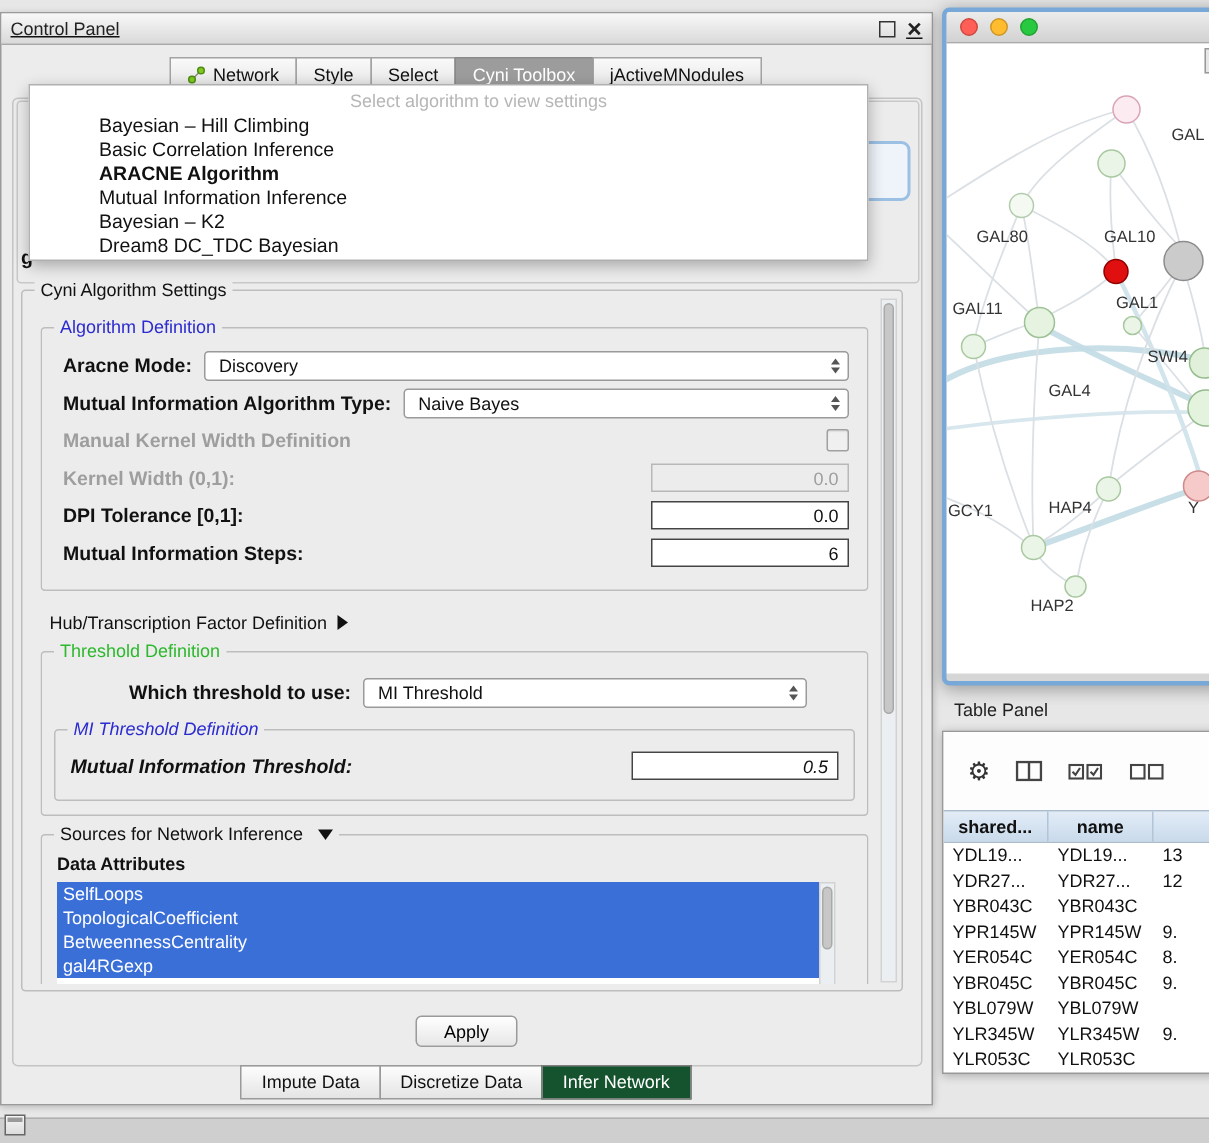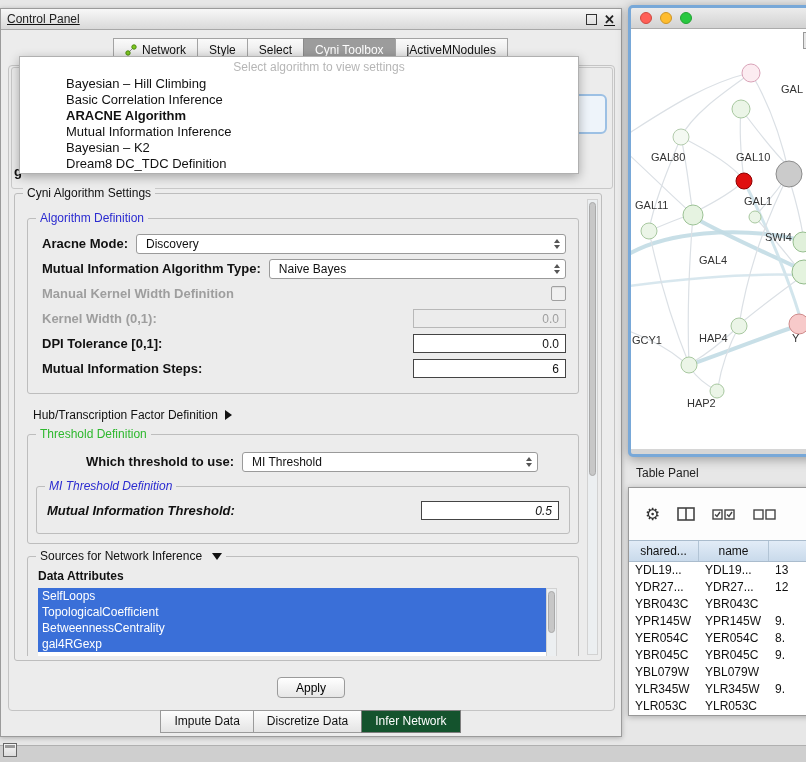--- a/index.html
+++ b/index.html
@@ -49,21 +49,21 @@
   .r{display:flex;align-items:center;height:25px;padding:0 12px 0 14px;}
   .lb{font-size:13px;white-space:nowrap;text-align:center;}
   .combo{background:#fff;border:1px solid #9a9a9a;border-radius:3px;height:20px;display:flex;align-items:center;
          padding:0 22px 0 9px;position:relative;font-size:12px;box-sizing:border-box;}
   .combo.grow{flex:1;margin-left:8px;}
   .combo.w296{width:296px;margin-left:8px;}
   .stepper{position:absolute;right:5px;top:50%;transform:translateY(-50%);display:flex;flex-direction:column;gap:2px;}
   .stepper i{display:block;width:0;height:0;border-left:3.5px solid transparent;border-right:3.5px solid transparent;}
   .stepper .up{border-bottom:4px solid #555;} .stepper .dn{border-top:4px solid #555;}
   .field{height:19px;border:1px solid #444;background:#fff;display:flex;align-items:center;justify-content:flex-end;
-         padding:0 6px;font-size:12px;width:153px;margin-left:auto;box-sizing:border-box;}
+         padding:0 6px;font-size:12px;width:132px;margin-left:auto;box-sizing:border-box;}
   .field.disabled{border-color:#b8b8b8;background:#ececec;color:#9e9e9e;}
   .field.w138{width:138px;}
   .cb{width:13px;height:13px;border:1px solid #a0a0a0;border-radius:2px;background:#f0f0f0;margin-left:auto;
       box-shadow:inset 0 1px 1px rgba(0,0,0,.08);}
 
   .algo-group{margin-top:14px;height:176px;}
   .algo-group .r:first-of-type{margin-top:12px;}
 
   .hub-row{margin:12px 0 0 6px;display:flex;align-items:center;gap:7px;height:18px;font-size:12px;}
   .tri-r{width:0;height:0;border-left:7px solid #111;border-top:5px solid transparent;border-bottom:5px solid transparent;}
@@ -109,21 +109,21 @@
   .net-corner{position:absolute;right:0;top:3px;width:12px;height:15px;border:1px solid #999;background:#e6e6e6;}
 
   
   .tp-label{position:absolute;left:636px;top:466px;font-size:12px;color:#222;}
   .tbl-win{position:absolute;left:628px;top:487px;width:186px;height:227px;background:#fff;border:1px solid #999;
            box-shadow:0 1px 6px rgba(0,0,0,.25);overflow:hidden;}
   .tbl-toolbar{height:52px;display:flex;align-items:center;gap:17px;padding-left:16px;background:#fdfdfd;}
   .gear{font-size:17px;color:#333;line-height:1;}
   .thead{display:flex;height:22px;background:linear-gradient(#e2ecf7,#c9daeb);border-top:1px solid #aabccd;
          border-bottom:1px solid #aabccd;box-sizing:border-box;}
-  .th{width:70px;text-align:center;line-height:20px;font-size:12px;border-right:1px solid #b2c4d5;box-sizing:border-box;}
+  .th{width:70px;text-align:center;line-height:20px;font-size:12px;border-right:1px solid #b2c4d5;box-sizing:border-box;font-weight:bold;}
   .th.last{flex:1;border-right:none;}
   .tr{display:flex;height:17px;line-height:17px;font-size:12px;}
   .td{width:70px;padding-left:6px;box-sizing:border-box;white-space:nowrap;overflow:hidden;}
   .td.last{flex:1;}
 
   
   .bottom-strip{position:absolute;left:0;top:745px;width:806px;height:17px;background:#cfcfcf;border-top:1px solid #b0b0b0;}
   .mini-icon{position:absolute;left:3px;top:-3px;width:12px;height:12px;border:1px solid #666;
              background:linear-gradient(#f6f6f6,#dcdcdc);}
   .mini-icon:after{content:"";position:absolute;left:1px;right:1px;top:1px;height:3px;background:#9a9a9a;}
@@ -171,21 +171,21 @@
     <div class="combo-frag"></div>
     <span class="g-frag">g</span>
 
     <div class="popup">
       <div class="ph">Select algorithm to view settings</div>
       <div class="item">Bayesian – Hill Climbing</div>
       <div class="item">Basic Correlation Inference</div>
       <div class="item bold">ARACNE Algorithm</div>
       <div class="item">Mutual Information Inference</div>
       <div class="item">Bayesian – K2</div>
-      <div class="item">Dream8 DC_TDC Definition</div>
+      <div class="item">Dream8 DC_TDC Bayesian</div>
     </div>
 
     <div class="group settings">
       <span class="gtitle">Cyni Algorithm Settings</span>
 
       <div class="settings-body">
 
         <div class="group algo-group">
           <span class="gtitle blue">Algorithm Definition</span>
 

